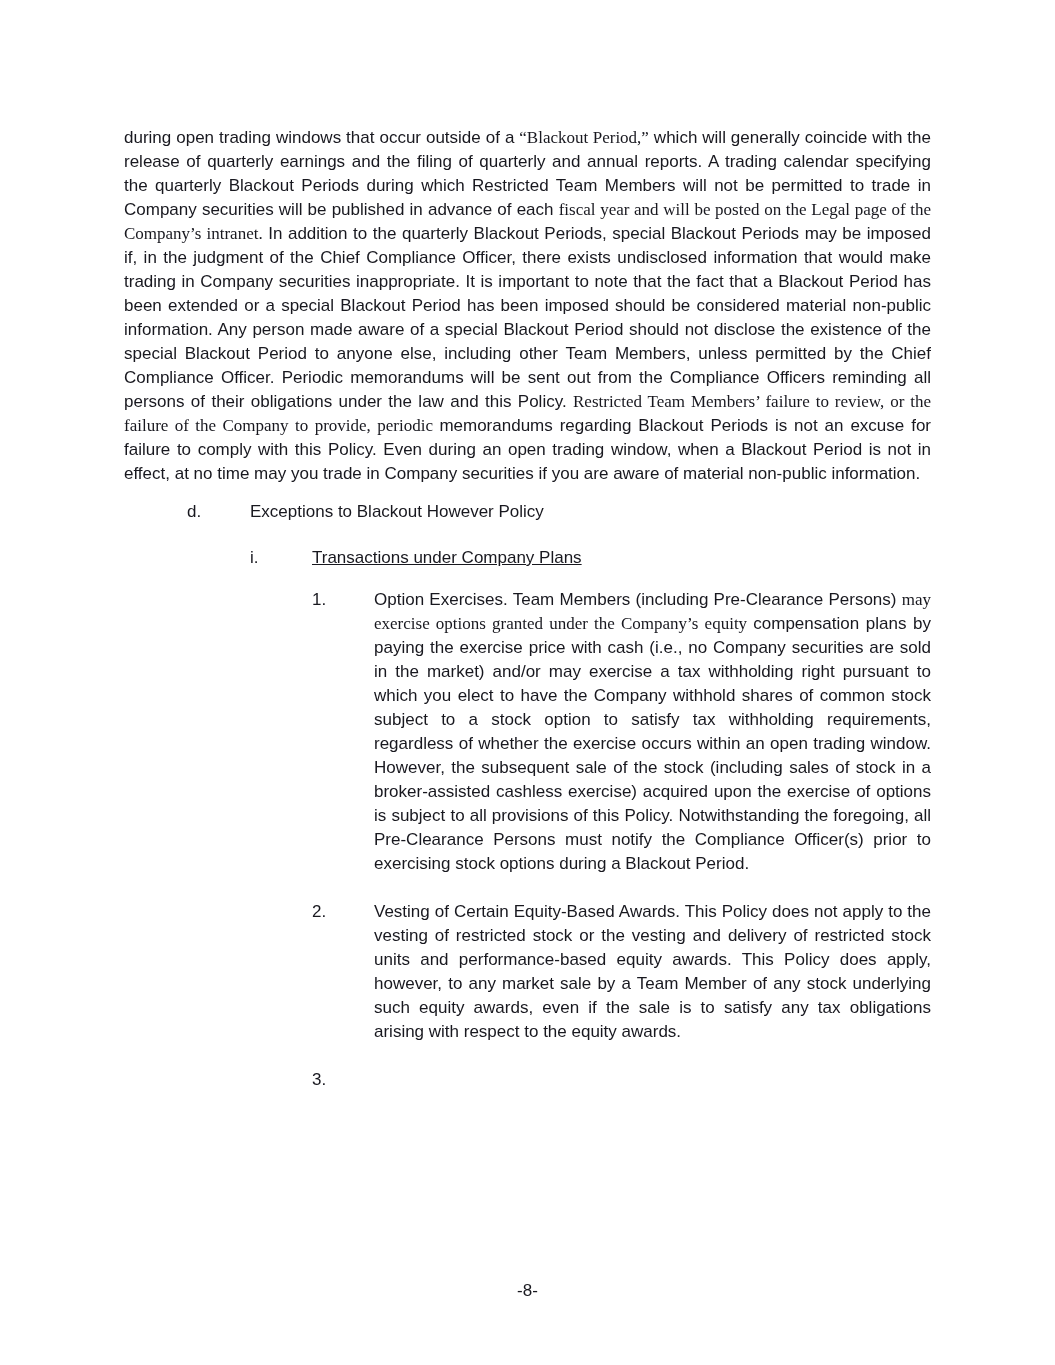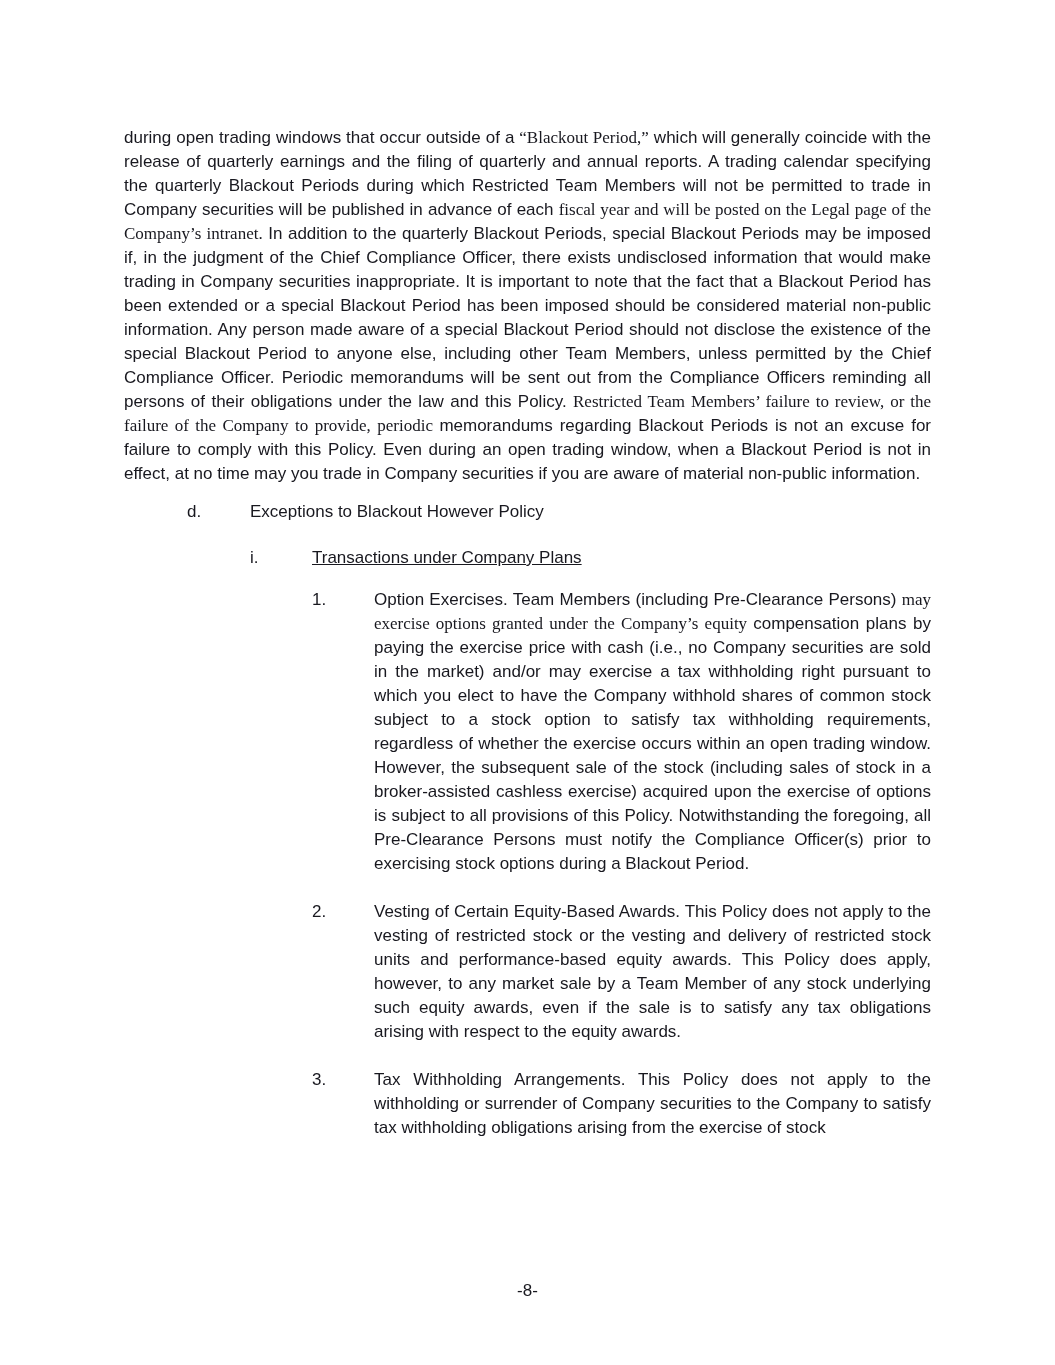--- a/index.html
+++ b/index.html
@@ -76,18 +76,17 @@
     </div>
   </div>
 
   <div class="item">
     <span class="num">2.</span>
     <div class="txt">Vesting of Certain Equity-Based Awards. This Policy does not apply to the vesting of restricted stock or the vesting and delivery of restricted stock units and performance-based equity awards. This Policy does apply, however, to any market sale by a Team Member of any stock underlying such equity awards, even if the sale is to satisfy any tax obligations arising with respect to the equity awards.</div>
   </div>
 
   <div class="item">
     <span class="num">3.</span>
-    <div class="txt">Tax Withholding Arrangements. This Policy does not apply to the withholding or surrender of Company securities to the Company to satisfy tax withholding obligations arising from the exercise of stock</div>
   </div>
 
   <div class="footer">-8-</div>
 
 </div>
 
 </body></html>

